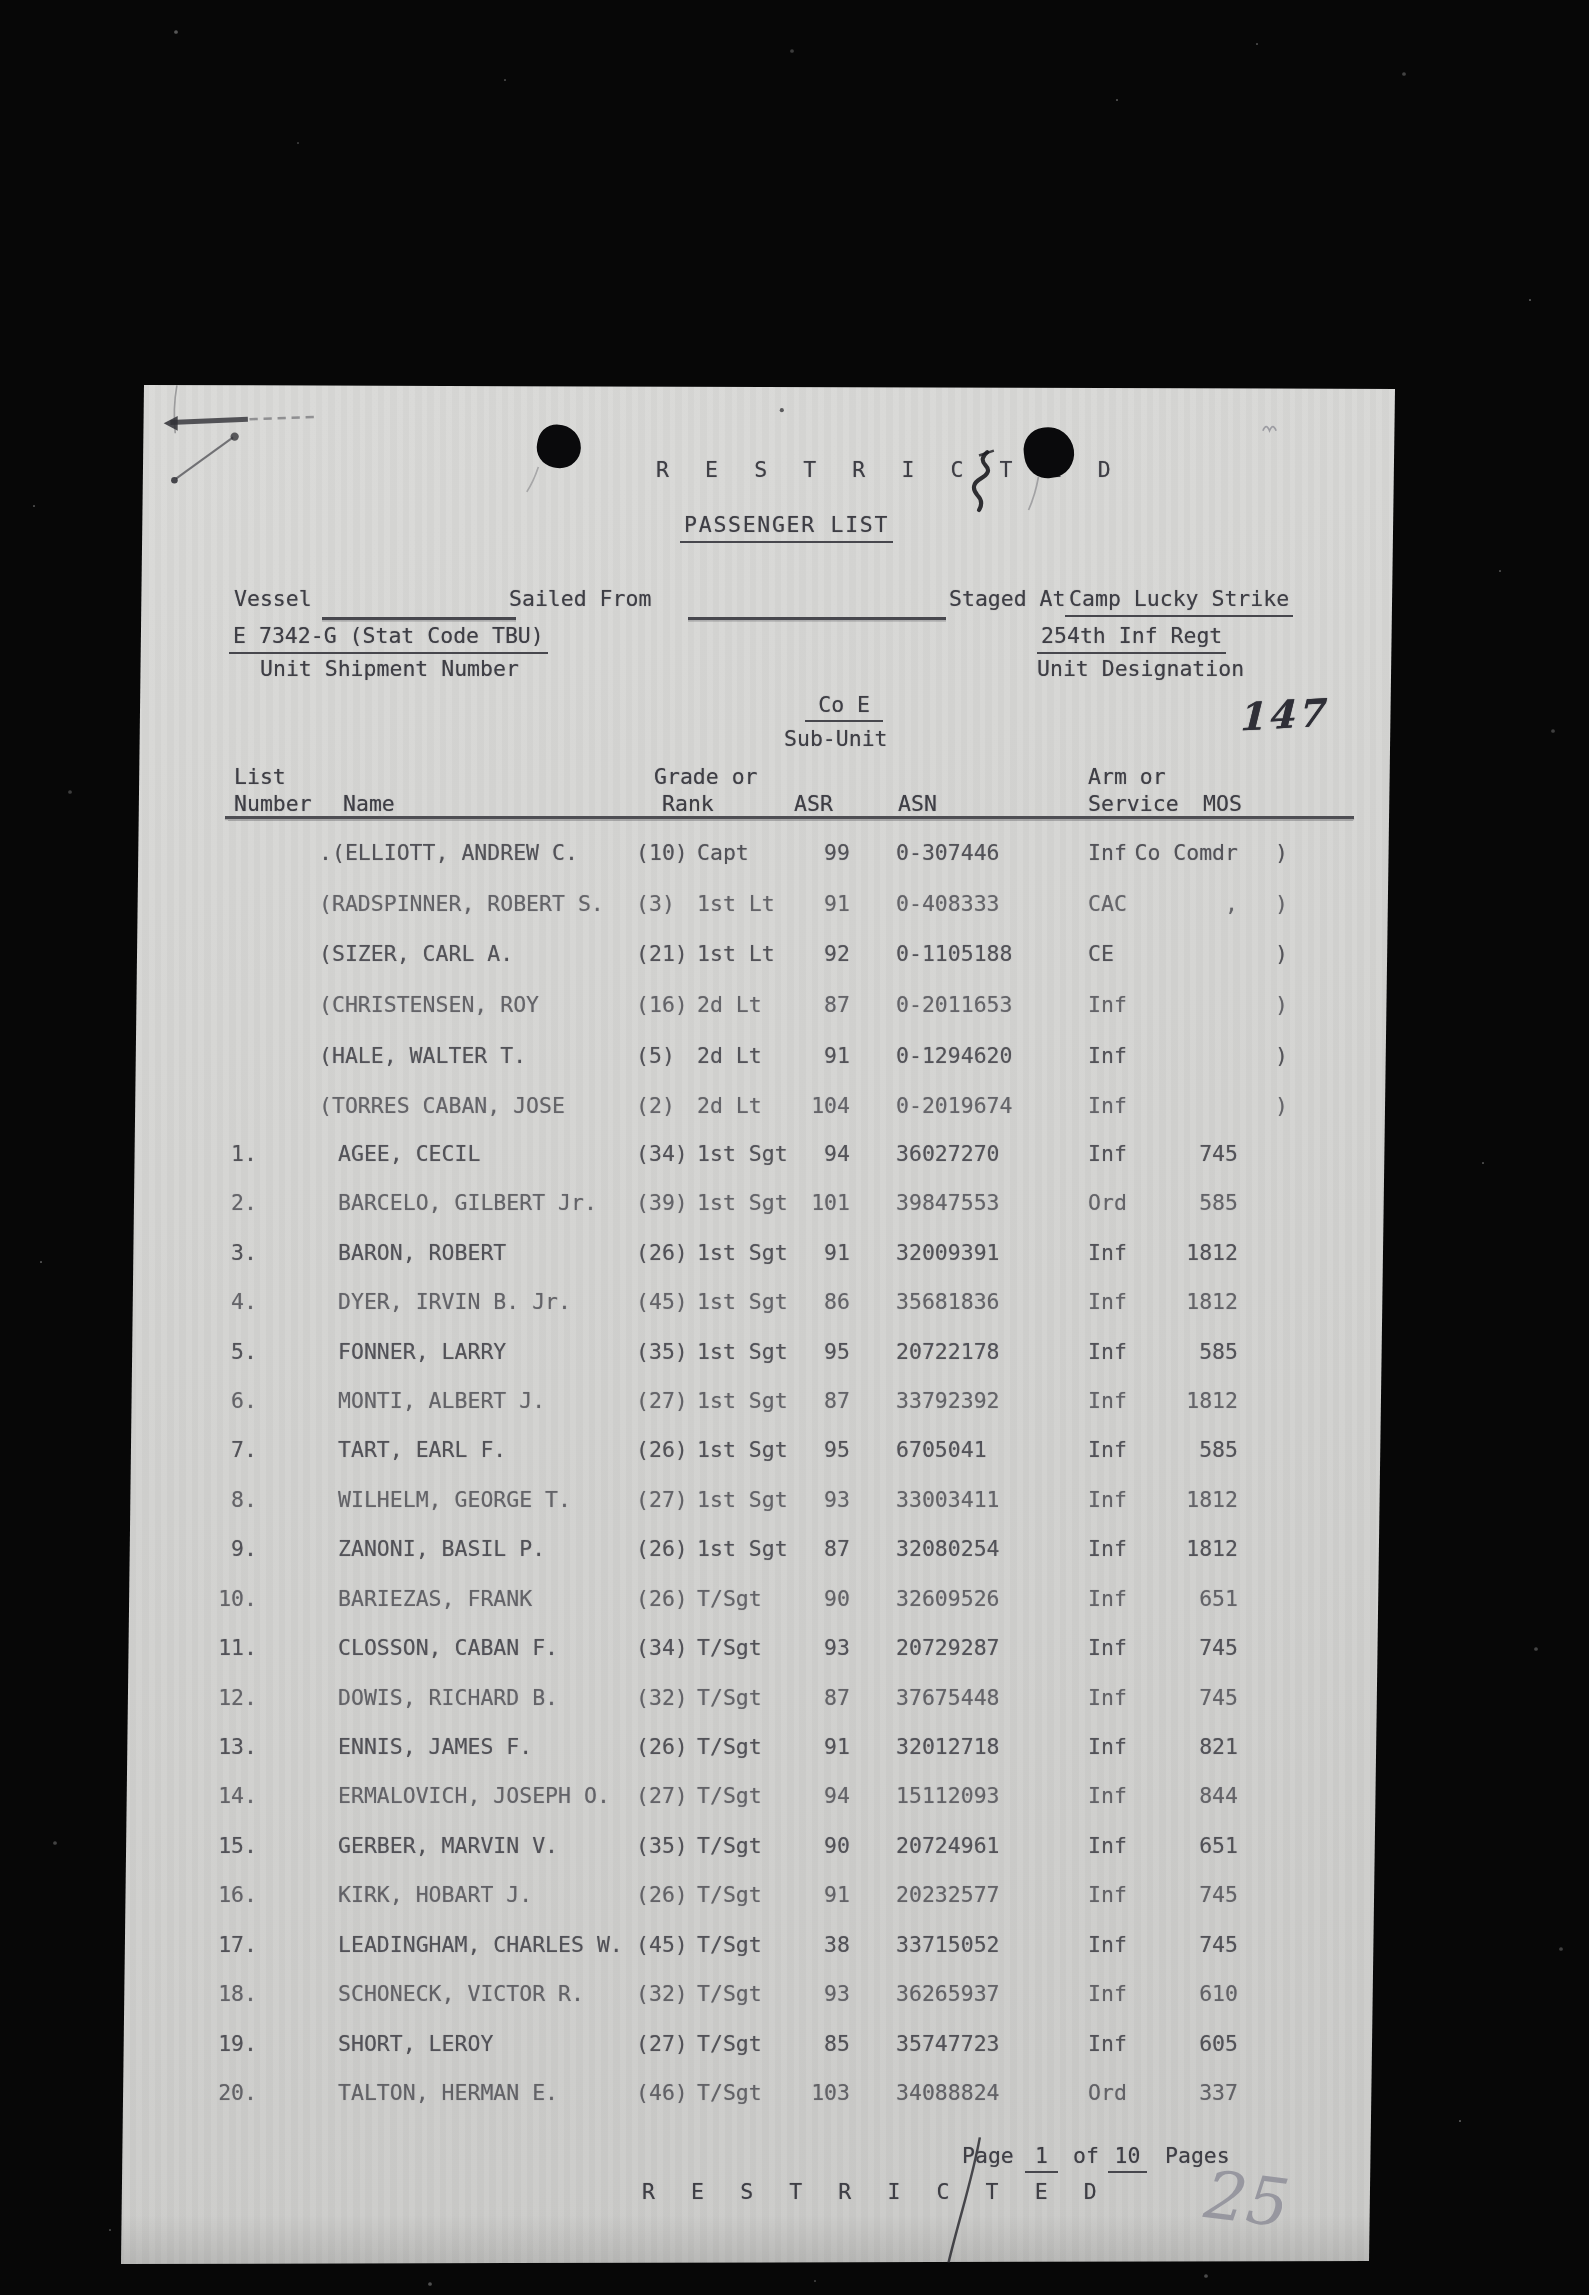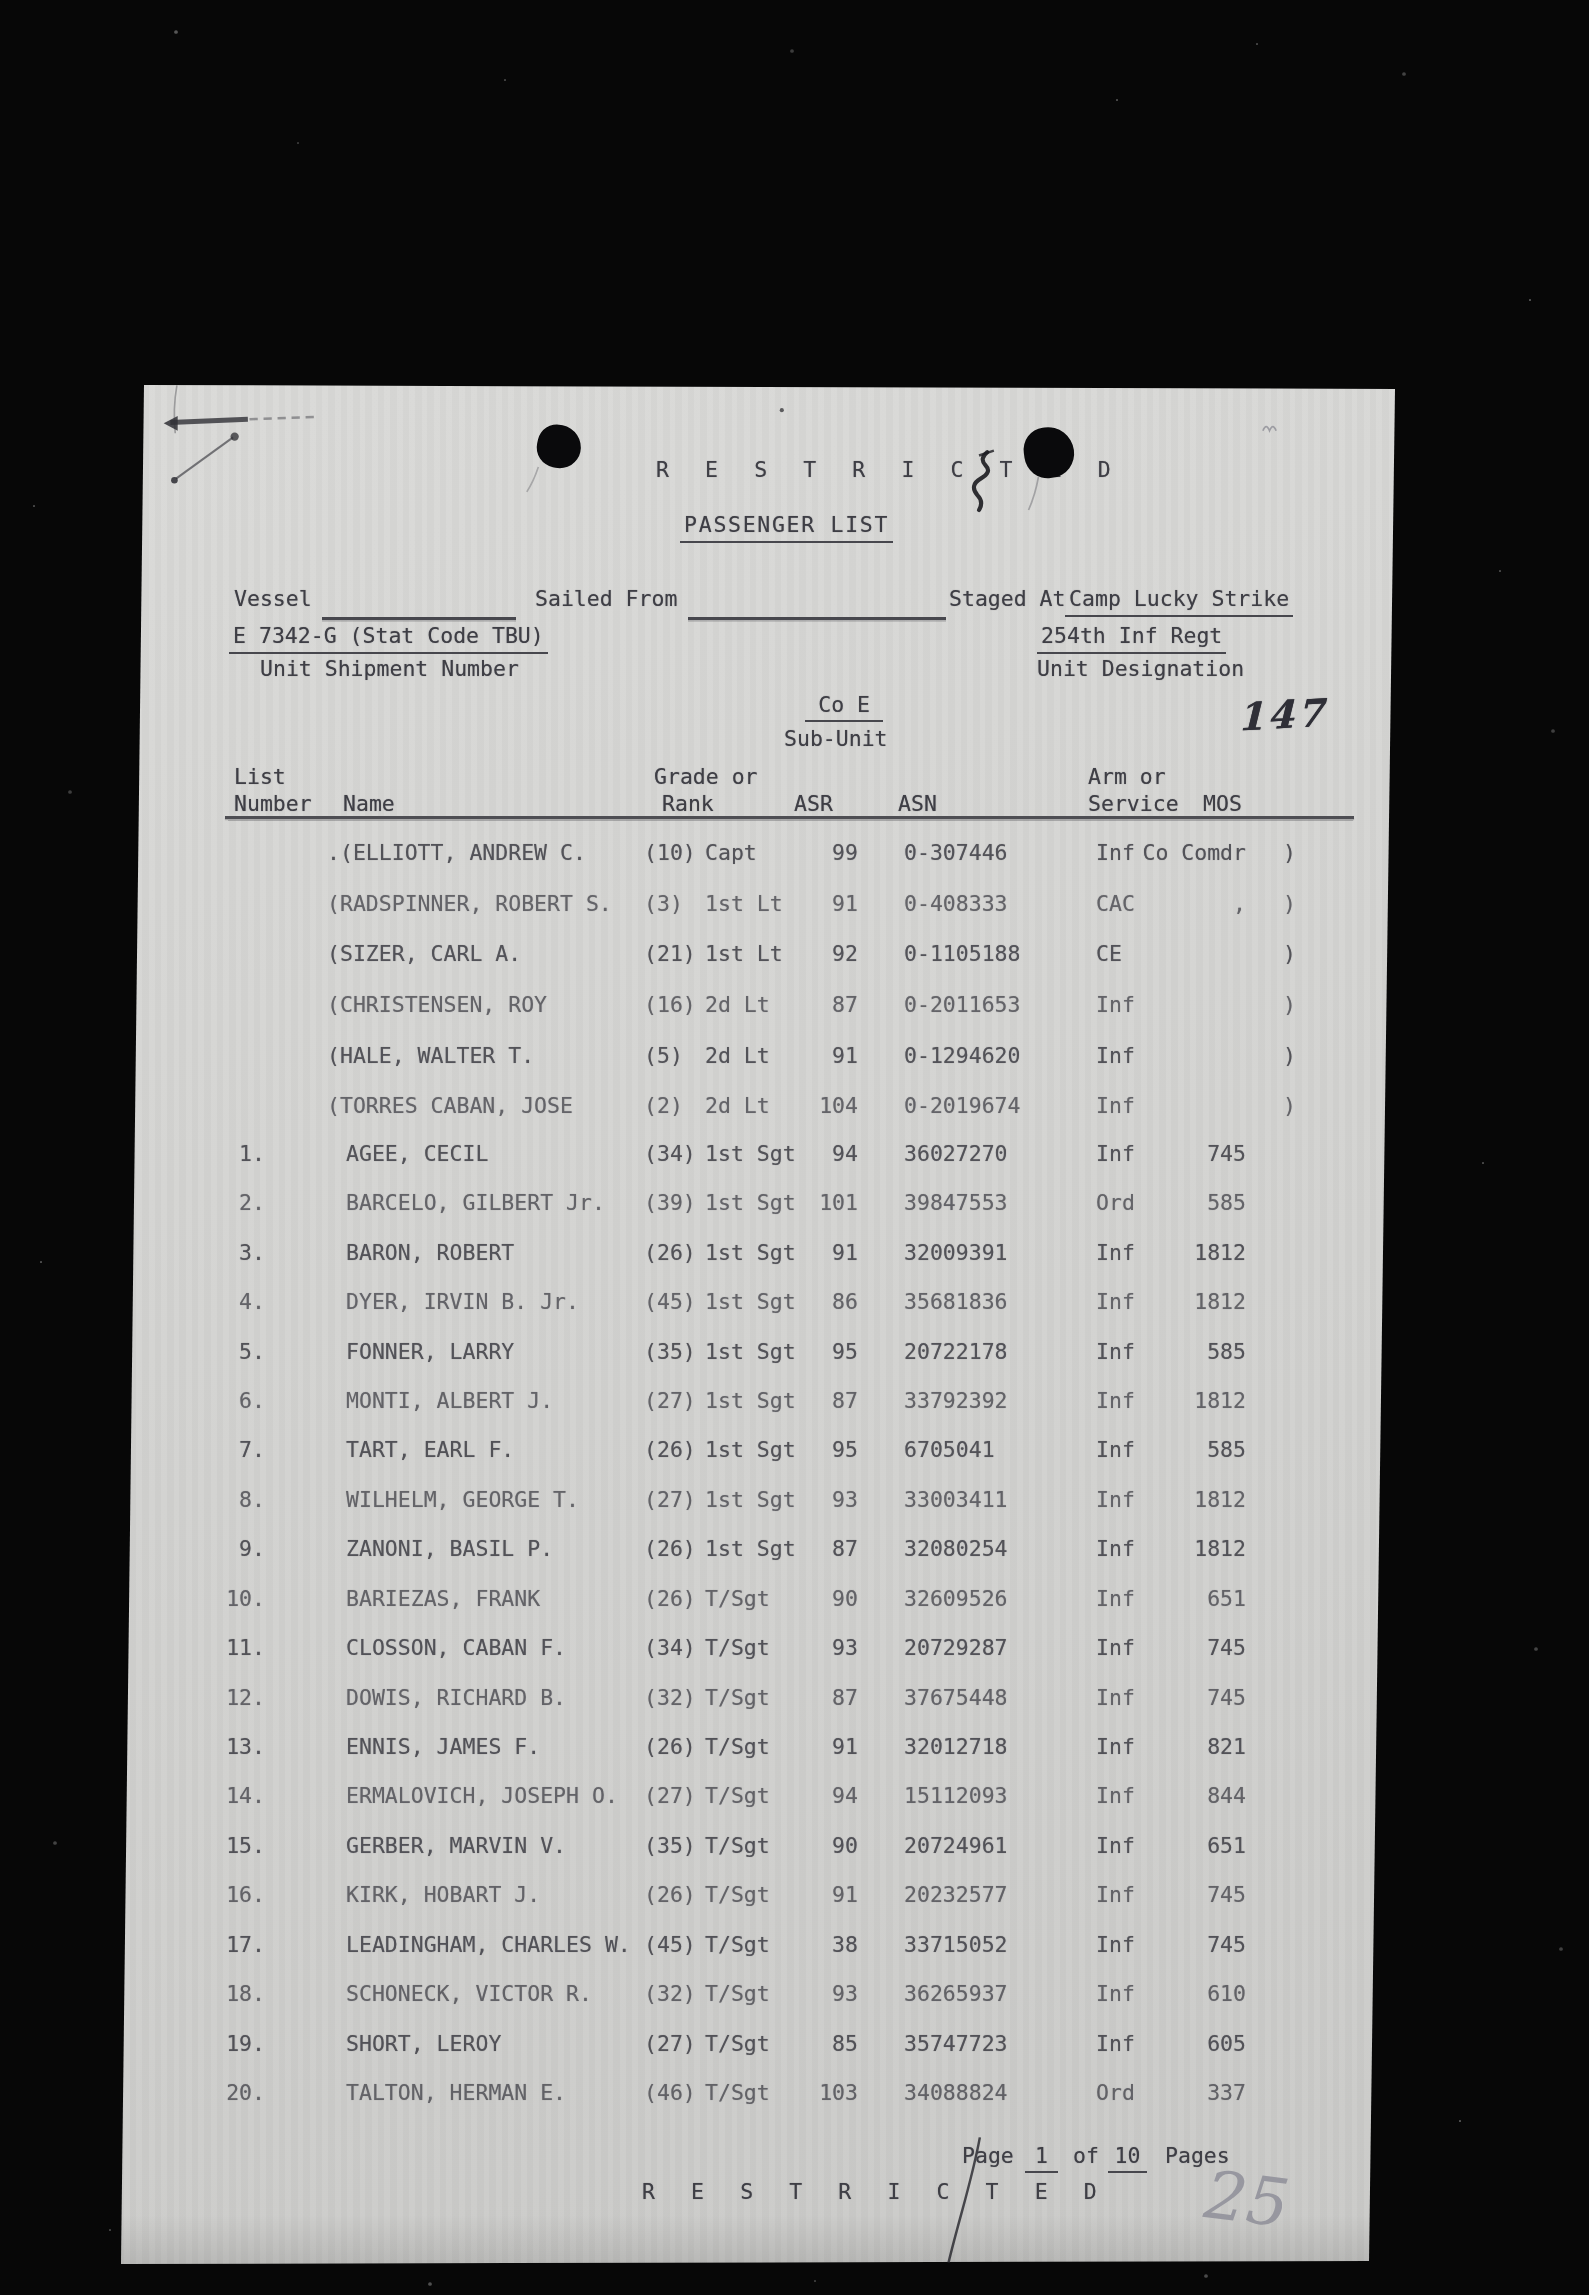--- a/index.html
+++ b/index.html
@@ -28,21 +28,21 @@
       repeating-linear-gradient(90deg,rgba(255,255,255,.025) 0 5.8px,rgba(0,0,0,.018) 5.8px 12.4px);}
   
   .t{position:absolute;font:21.5px "DejaVu Sans Mono",monospace;color:#3e3e45;white-space:pre;
      text-shadow:0 0 1px rgba(62,62,70,.55);}
   .sp{letter-spacing:11.6px;}
   .u{border-bottom:2.5px solid #47474d;padding:0 4.1px 4.1px 4.1px;}
   .blank{position:absolute;height:2.5px;background:#47474d;box-shadow:0 1.7px 0 rgba(70,70,77,.28);}
   .rule{position:absolute;left:225px;top:816px;width:1129px;height:3.3px;background:#3c3c42;opacity:.88;
         box-shadow:0 1.7px 0.8px rgba(60,60,66,.35);}
   
-  .row{position:absolute;left:8px;width:1274px;height:28px;opacity:.86;}
+  .row{position:absolute;left:0;width:1274px;height:28px;opacity:.86;}
   .row:nth-child(even){opacity:.74;}
   .c{position:absolute;top:0;font:21.5px "DejaVu Sans Mono",monospace;color:#3e3e45;white-space:pre;
      text-shadow:0 0 1px rgba(62,62,70,.55);}
   .num{left:206px;width:51px;text-align:right;}
   .officer .name{left:319px;}
   .enlisted .name{left:338px;}
   .pri{left:636px;}
   .rank{left:697px;}
   .asr{left:776px;width:74px;text-align:right;}
   .asn{left:896px;}
@@ -85,21 +85,21 @@
     <path d="M1530 522 q4 -10 8 0 q4 -10 8 0" stroke="#8e8e96" stroke-width="2" fill="none" opacity=".8"></path>
     <path d="M1187 2590 C1178 2640 1162 2688 1149 2742" stroke="#24242a" stroke-width="3" fill="none" opacity=".8"></path>
     <circle cx="947" cy="497" r="2.5" fill="#3c3c40" opacity=".8"></circle>
   </svg>
 
   <div class="t sp" style="left:656px;top:457px;">R E S T R I C T E D</div>
   <div class="t" style="left:680px;top:512px;letter-spacing:1.7px;"><span class="u">PASSENGER LIST</span></div>
 
   <div class="t" style="left:234px;top:586px;">Vessel</div>
   <div class="blank" style="left:322px;top:617px;width:194px;"></div>
-  <div class="t" style="left:535px;top:586px;">Sailed From</div>
+  <div class="t" style="left:509px;top:586px;">Sailed From</div>
   <div class="blank" style="left:688px;top:617px;width:258px;"></div>
   <div class="t" style="left:949px;top:586px;">Staged At</div>
   <div class="t" style="left:1065px;top:586px;"><span class="u">Camp Lucky Strike</span></div>
 
   <div class="t" style="left:229px;top:623px;"><span class="u">E 7342-G (Stat Code TBU)</span></div>
   <div class="t" style="left:260px;top:656px;">Unit Shipment Number</div>
   <div class="t" style="left:1037px;top:623px;"><span class="u">254th Inf Regt</span></div>
   <div class="t" style="left:1037px;top:656px;">Unit Designation</div>
 
   <div class="t" style="left:805px;top:692px;"><span class="u" style="padding:0 13.2px 3.3px 13.2px;">Co E</span></div>

